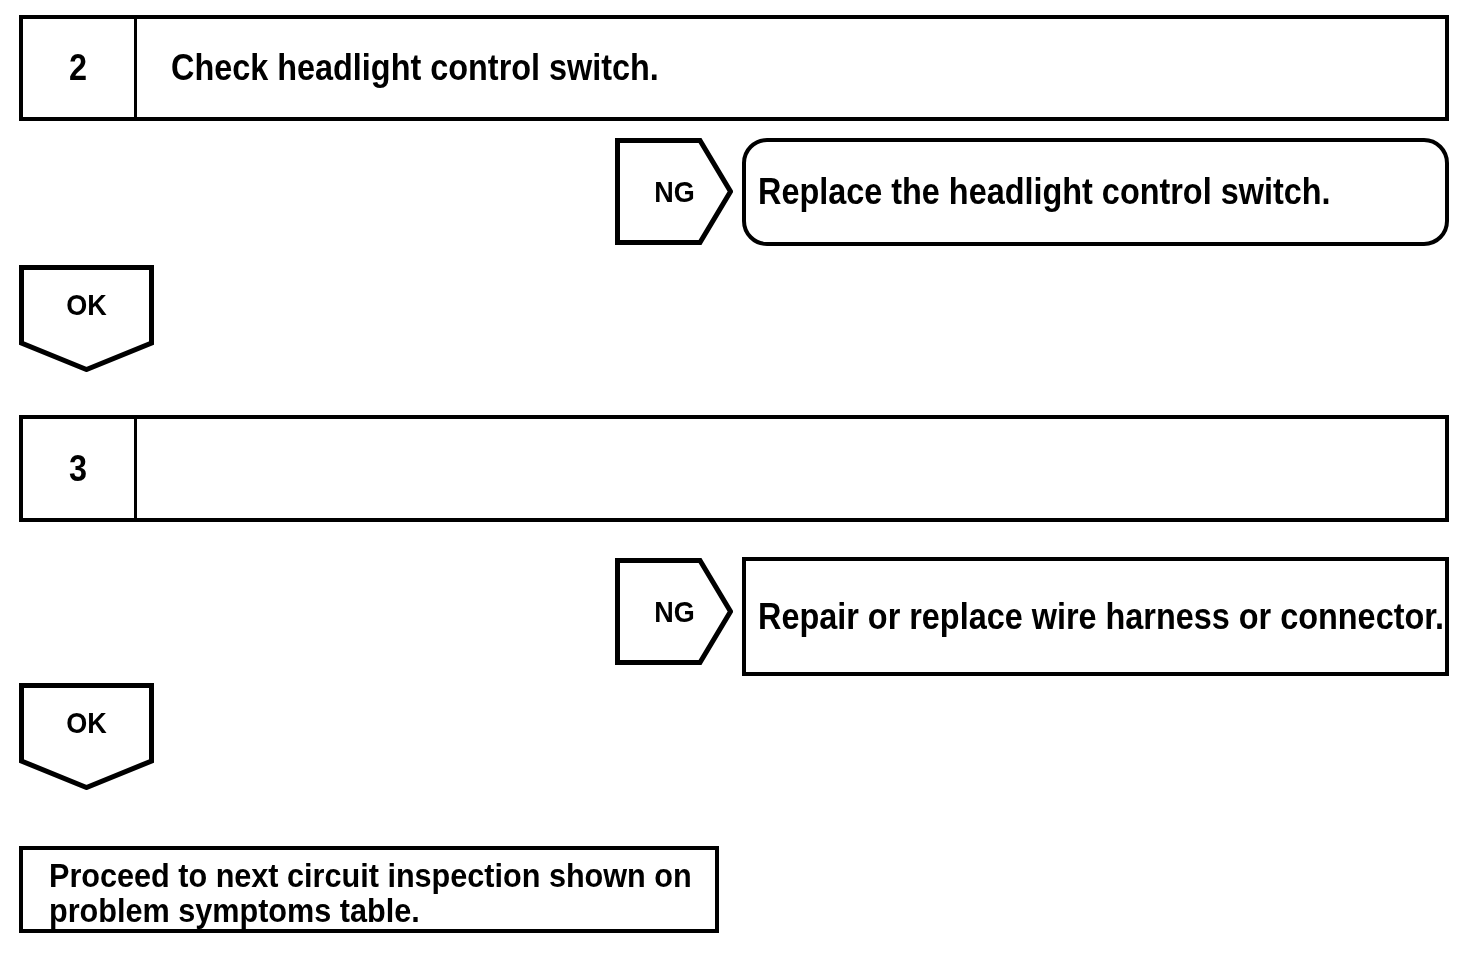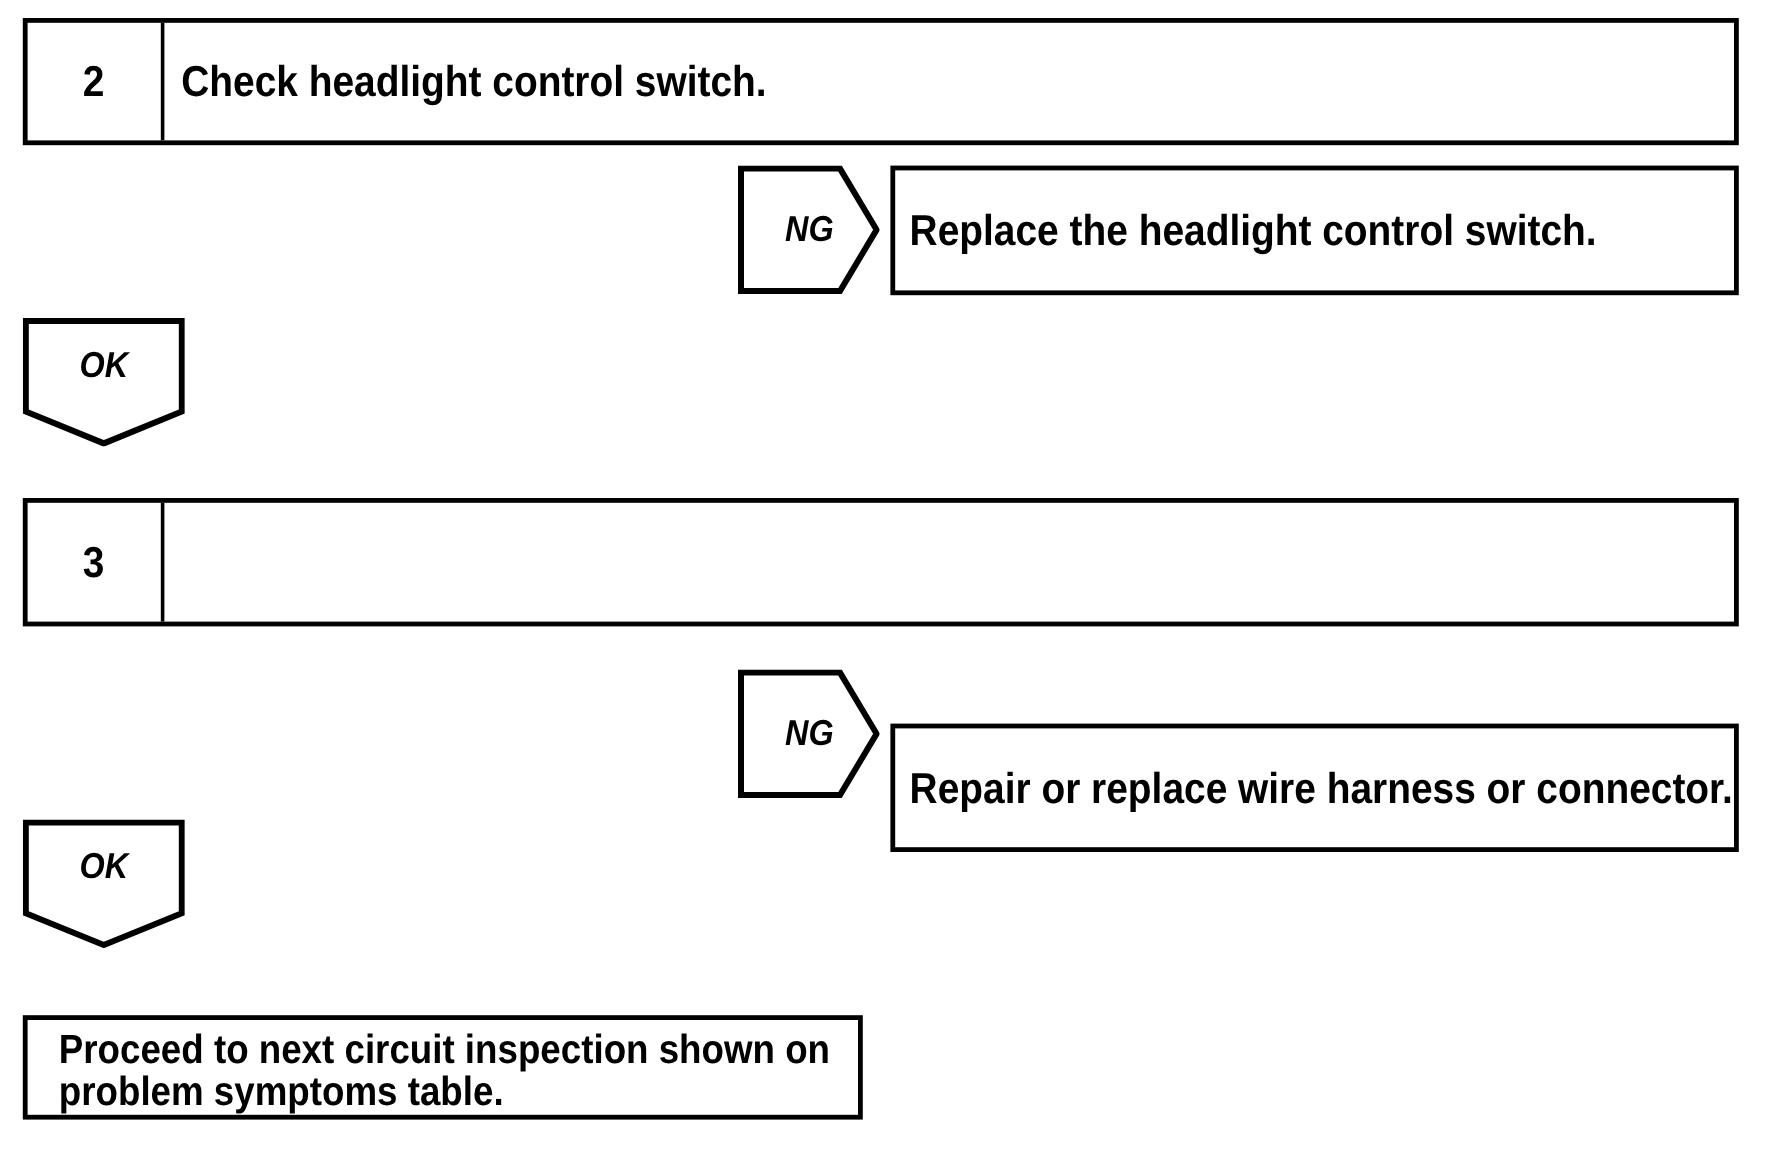--- a/index.html
+++ b/index.html
@@ -39,20 +39,21 @@
     transform: scaleX(0.9);
     transform-origin: 50% 50%;
   }
   .instr-cell {
     flex: 1;
     display: flex;
     align-items: center;
     padding-left: 14px;
     padding-right: 4px;
     overflow: hidden;
+    margin-left: 20px;
   }
   .lines {
     font-size: 36px;
     line-height: 36px;
     transform: scaleX(0.9);
     transform-origin: 0 50%;
     white-space: nowrap;
   }
   .lines span { display: block; }
 
@@ -74,21 +75,21 @@
   .final-lines {
     font-size: 34px;
     line-height: 35px;
     transform: scaleX(0.9);
     transform-origin: 0 50%;
     white-space: nowrap;
   }
   .final-lines span { display: block; }
 
   
-  .shape-wrap { position: absolute; font-style: italic; }
+  .shape-wrap { position: absolute; }
   .shape-wrap svg { display: block; }
   .shape-label {
     position: absolute;
     display: flex;
     align-items: center;
     justify-content: center;
     font-size: 30px;
     left: 0; top: 0;
   }
   .shape-label .txt {
@@ -117,21 +118,21 @@
 
   <div class="shape-wrap" style="left:615px; top:138px;">
     <svg width="118" height="107" viewBox="0 0 118 107">
       <polygon points="2.5,2.5 85,2.5 115.5,53.5 85,104.5 2.5,104.5" fill="#ffffff" stroke="#000000" stroke-width="5" stroke-linejoin="miter"></polygon>
     </svg>
     <div class="shape-label ng-label">
       <span class="txt">NG</span>
     </div>
   </div>
 
-  <div class="abs plain-box" style="left:742px; top:138px; width:707px; height:108px;">
+  <div class="abs plain-box" style="left:742px; top:138px; width:707px; height:108px;border-radius:25px;">
     <div class="lines">
       <span>Replace the headlight control switch.</span>
     </div>
   </div>
 
   <div class="shape-wrap" style="left:19px; top:265px;">
     <svg width="135" height="107" viewBox="0 0 135 107">
       <polygon points="2.5,2.5 132.5,2.5 132.5,78 67.5,104.5 2.5,78" fill="#ffffff" stroke="#000000" stroke-width="5" stroke-linejoin="miter"></polygon>
     </svg>
     <div class="shape-label ok-label">
@@ -147,21 +148,21 @@
 
   <div class="shape-wrap" style="left:615px; top:558px;">
     <svg width="118" height="107" viewBox="0 0 118 107">
       <polygon points="2.5,2.5 85,2.5 115.5,53.5 85,104.5 2.5,104.5" fill="#ffffff" stroke="#000000" stroke-width="5" stroke-linejoin="miter"></polygon>
     </svg>
     <div class="shape-label ng-label">
       <span class="txt">NG</span>
     </div>
   </div>
 
-  <div class="abs plain-box" style="left:742px; top:557px; width:707px; height:107px;margin-top:46px;">
+  <div class="abs plain-box" style="left:742px; top:557px; width:707px; height:119px;">
     <div class="lines">
       <span>Repair or replace wire harness or connector.</span>
     </div>
   </div>
 
   <div class="shape-wrap" style="left:19px; top:683px;">
     <svg width="135" height="107" viewBox="0 0 135 107">
       <polygon points="2.5,2.5 132.5,2.5 132.5,78 67.5,104.5 2.5,78" fill="#ffffff" stroke="#000000" stroke-width="5" stroke-linejoin="miter"></polygon>
     </svg>
     <div class="shape-label ok-label">

